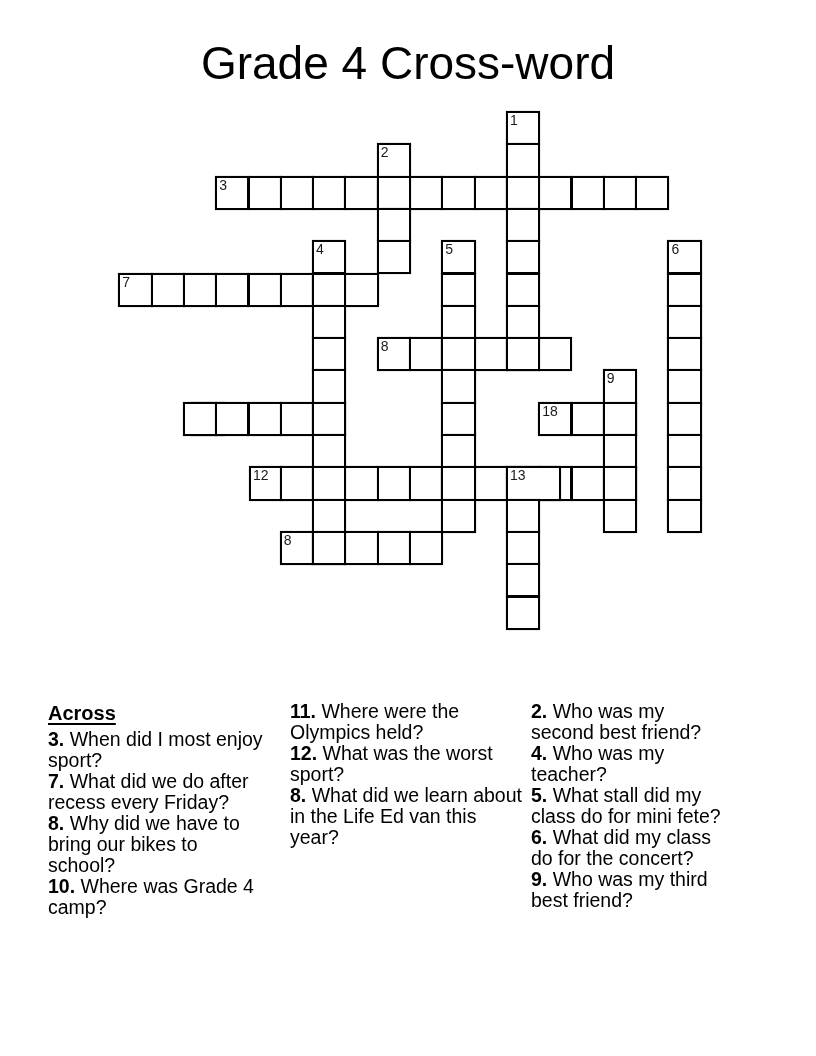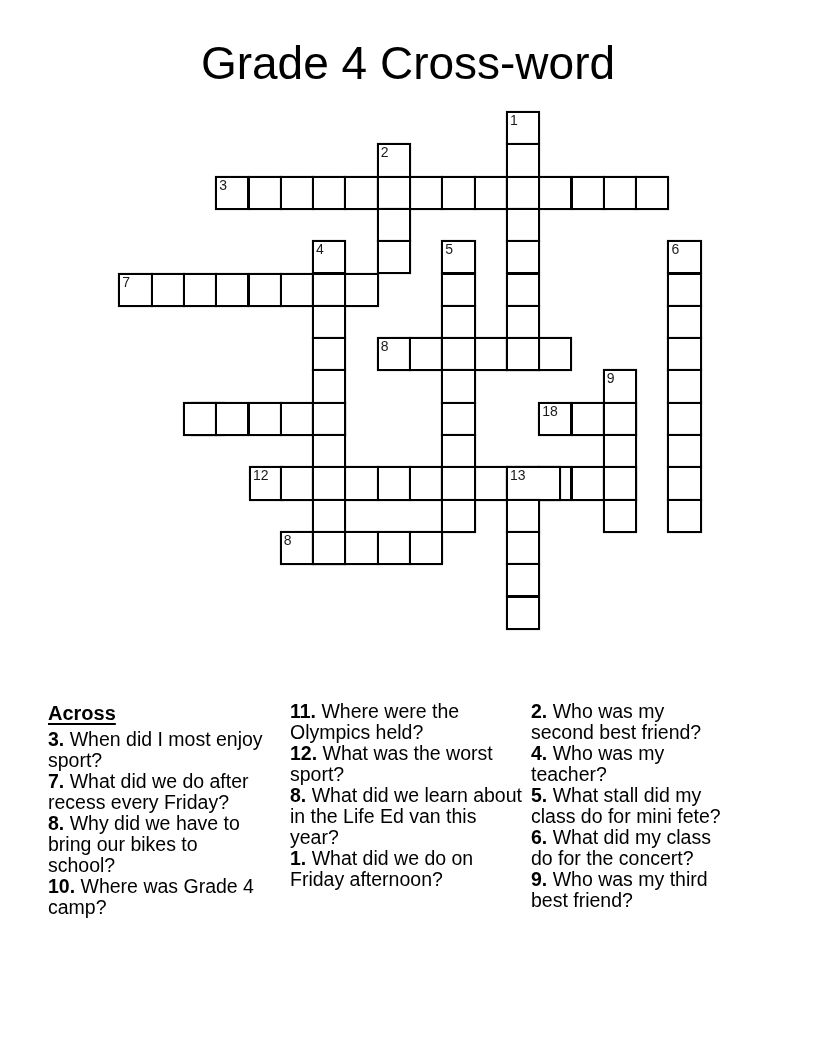--- a/index.html
+++ b/index.html
@@ -177,21 +177,20 @@
       <div class="clue-heading">Across</div>
       <p class="clue"><b>3.</b> When did I most enjoy sport?</p>
       <p class="clue"><b>7.</b> What did we do after recess every Friday?</p>
       <p class="clue"><b>8.</b> Why did we have to bring our bikes to school?</p>
       <p class="clue"><b>10.</b> Where was Grade 4 camp?</p>
     </div>
   <div class="col col2">
       <p class="clue"><b>11.</b> Where were the Olympics held?</p>
       <p class="clue"><b>12.</b> What was the worst sport?</p>
       <p class="clue"><b>8.</b> What did we learn about in the Life Ed van this year?</p>
-      <p class="clue"><b>1.</b> What did we do on Friday afternoon?</p>
     </div>
   <div class="col col3">
       <p class="clue"><b>2.</b> Who was my second best friend?</p>
       <p class="clue"><b>4.</b> Who was my teacher?</p>
       <p class="clue"><b>5.</b> What stall did my class do for mini fete?</p>
       <p class="clue"><b>6.</b> What did my class do for the concert?</p>
       <p class="clue"><b>9.</b> Who was my third best friend?</p>
     </div>
 </div>
 

